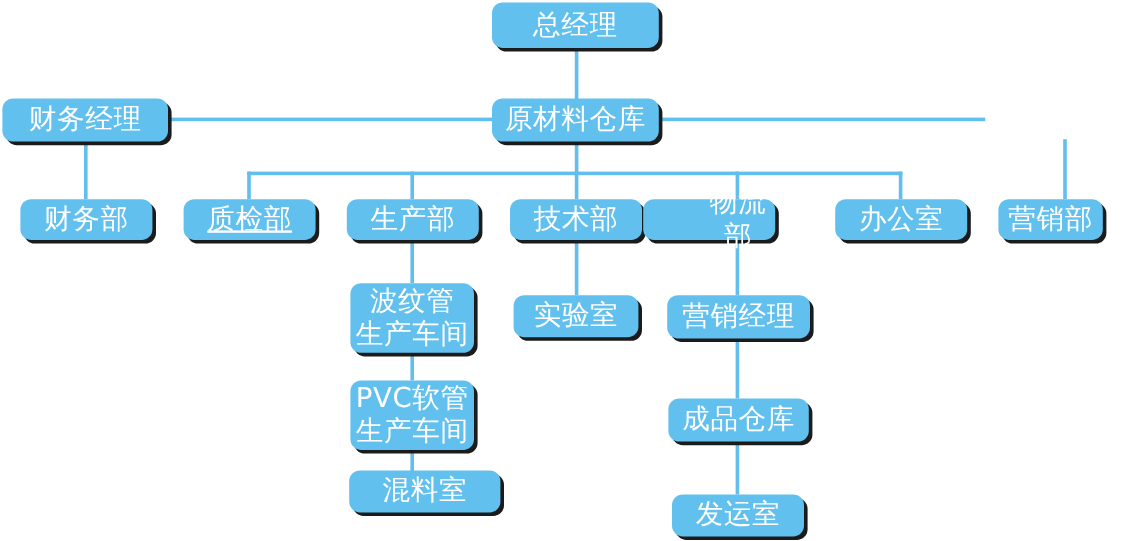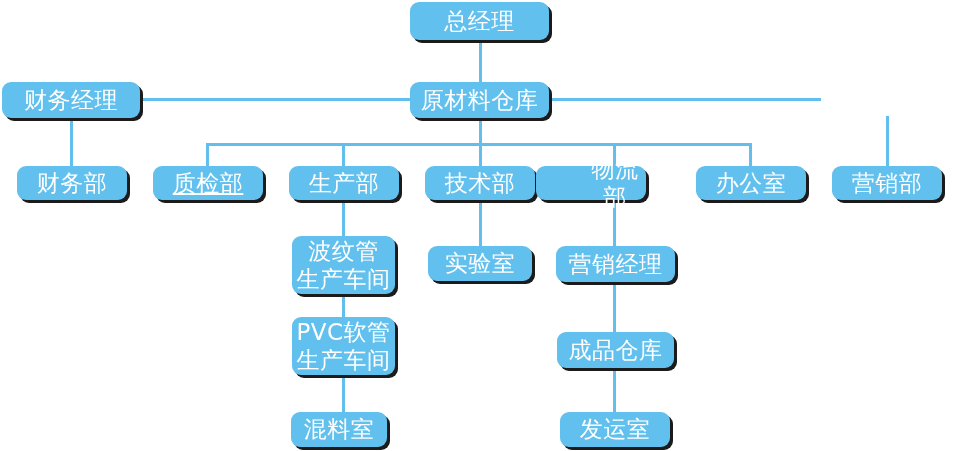--- a/index.html
+++ b/index.html
@@ -86,27 +86,27 @@
 
   <div class="node" style="left:2px; top:82px; width:138px; height:36px;">财务经理</div>
   <div class="node" style="left:410px; top:82px; width:139px; height:36px;">原材料仓库</div>
 
   <div class="node" style="left:17px; top:166px; width:110px; height:34px;">财务部</div>
   <div class="node" style="left:153px; top:166px; width:110px; height:34px;text-decoration:underline;">质检部</div>
   <div class="node" style="left:289px; top:166px; width:110px; height:34px;">生产部</div>
   <div class="node" style="left:425px; top:166px; width:110px; height:34px;">技术部</div>
   <div class="node" style="left:536px; top:166px; width:110px; height:34px;padding-left:48px;">物流部</div>
   <div class="node" style="left:696px; top:166px; width:110px; height:34px;">办公室</div>
-  <div class="node" style="left:832px; top:166px; width:110px; height:34px;text-align:right;">营销部</div>
+  <div class="node" style="left:832px; top:166px; width:87px; height:34px;text-align:right;">营销部</div>
 
   <div class="node" style="left:292px; top:236px; width:103px; height:58px;">波纹管
 生产车间</div>
   <div class="node" style="left:428px; top:246px; width:104px; height:35px;">实验室</div>
   <div class="node" style="left:556px; top:246px; width:119px; height:36px;">营销经理</div>
 
   <div class="node" style="left:292px; top:317px; width:103px; height:58px;">PVC软管
 生产车间</div>
   <div class="node" style="left:557px; top:332px; width:117px; height:36px;">成品仓库</div>
 
-  <div class="node" style="left:291px; top:412px; width:96px; height:35px;">混料室</div>
+  <div class="node" style="left:291px; top:392px; width:126px; height:35px;font-family:Liberation Serif, serif;">混料室</div>
   <div class="node" style="left:560px; top:412px; width:110px; height:35px;">发运室</div>
 
 </div>
 
 </body></html>

